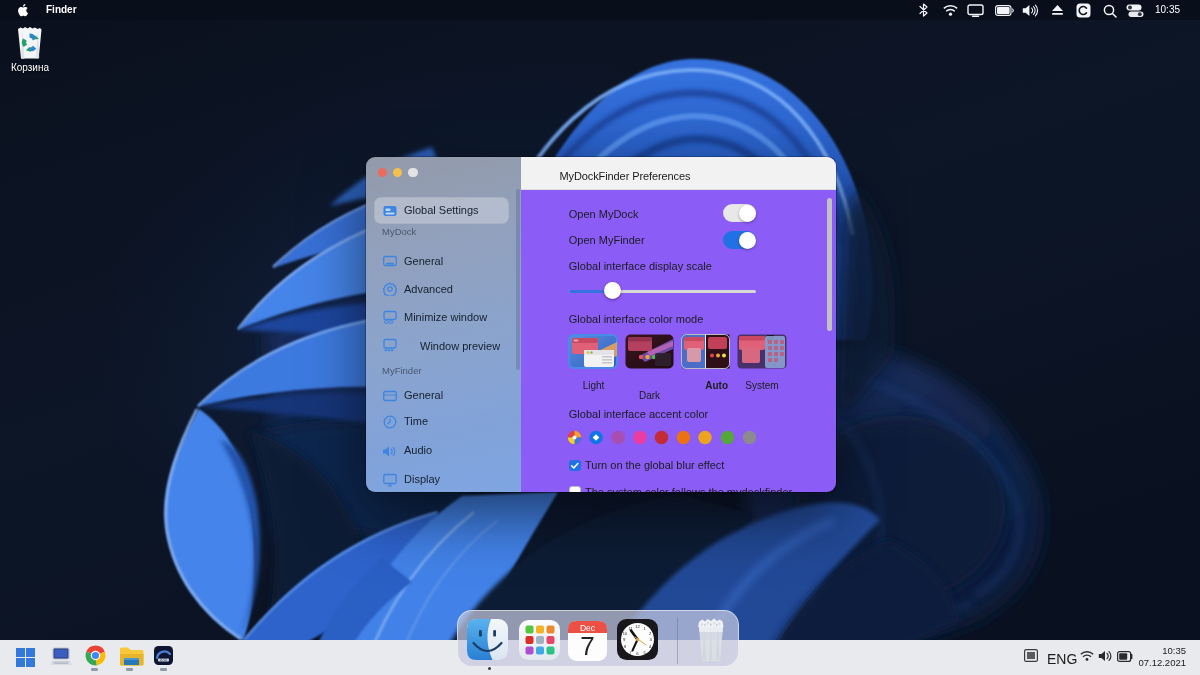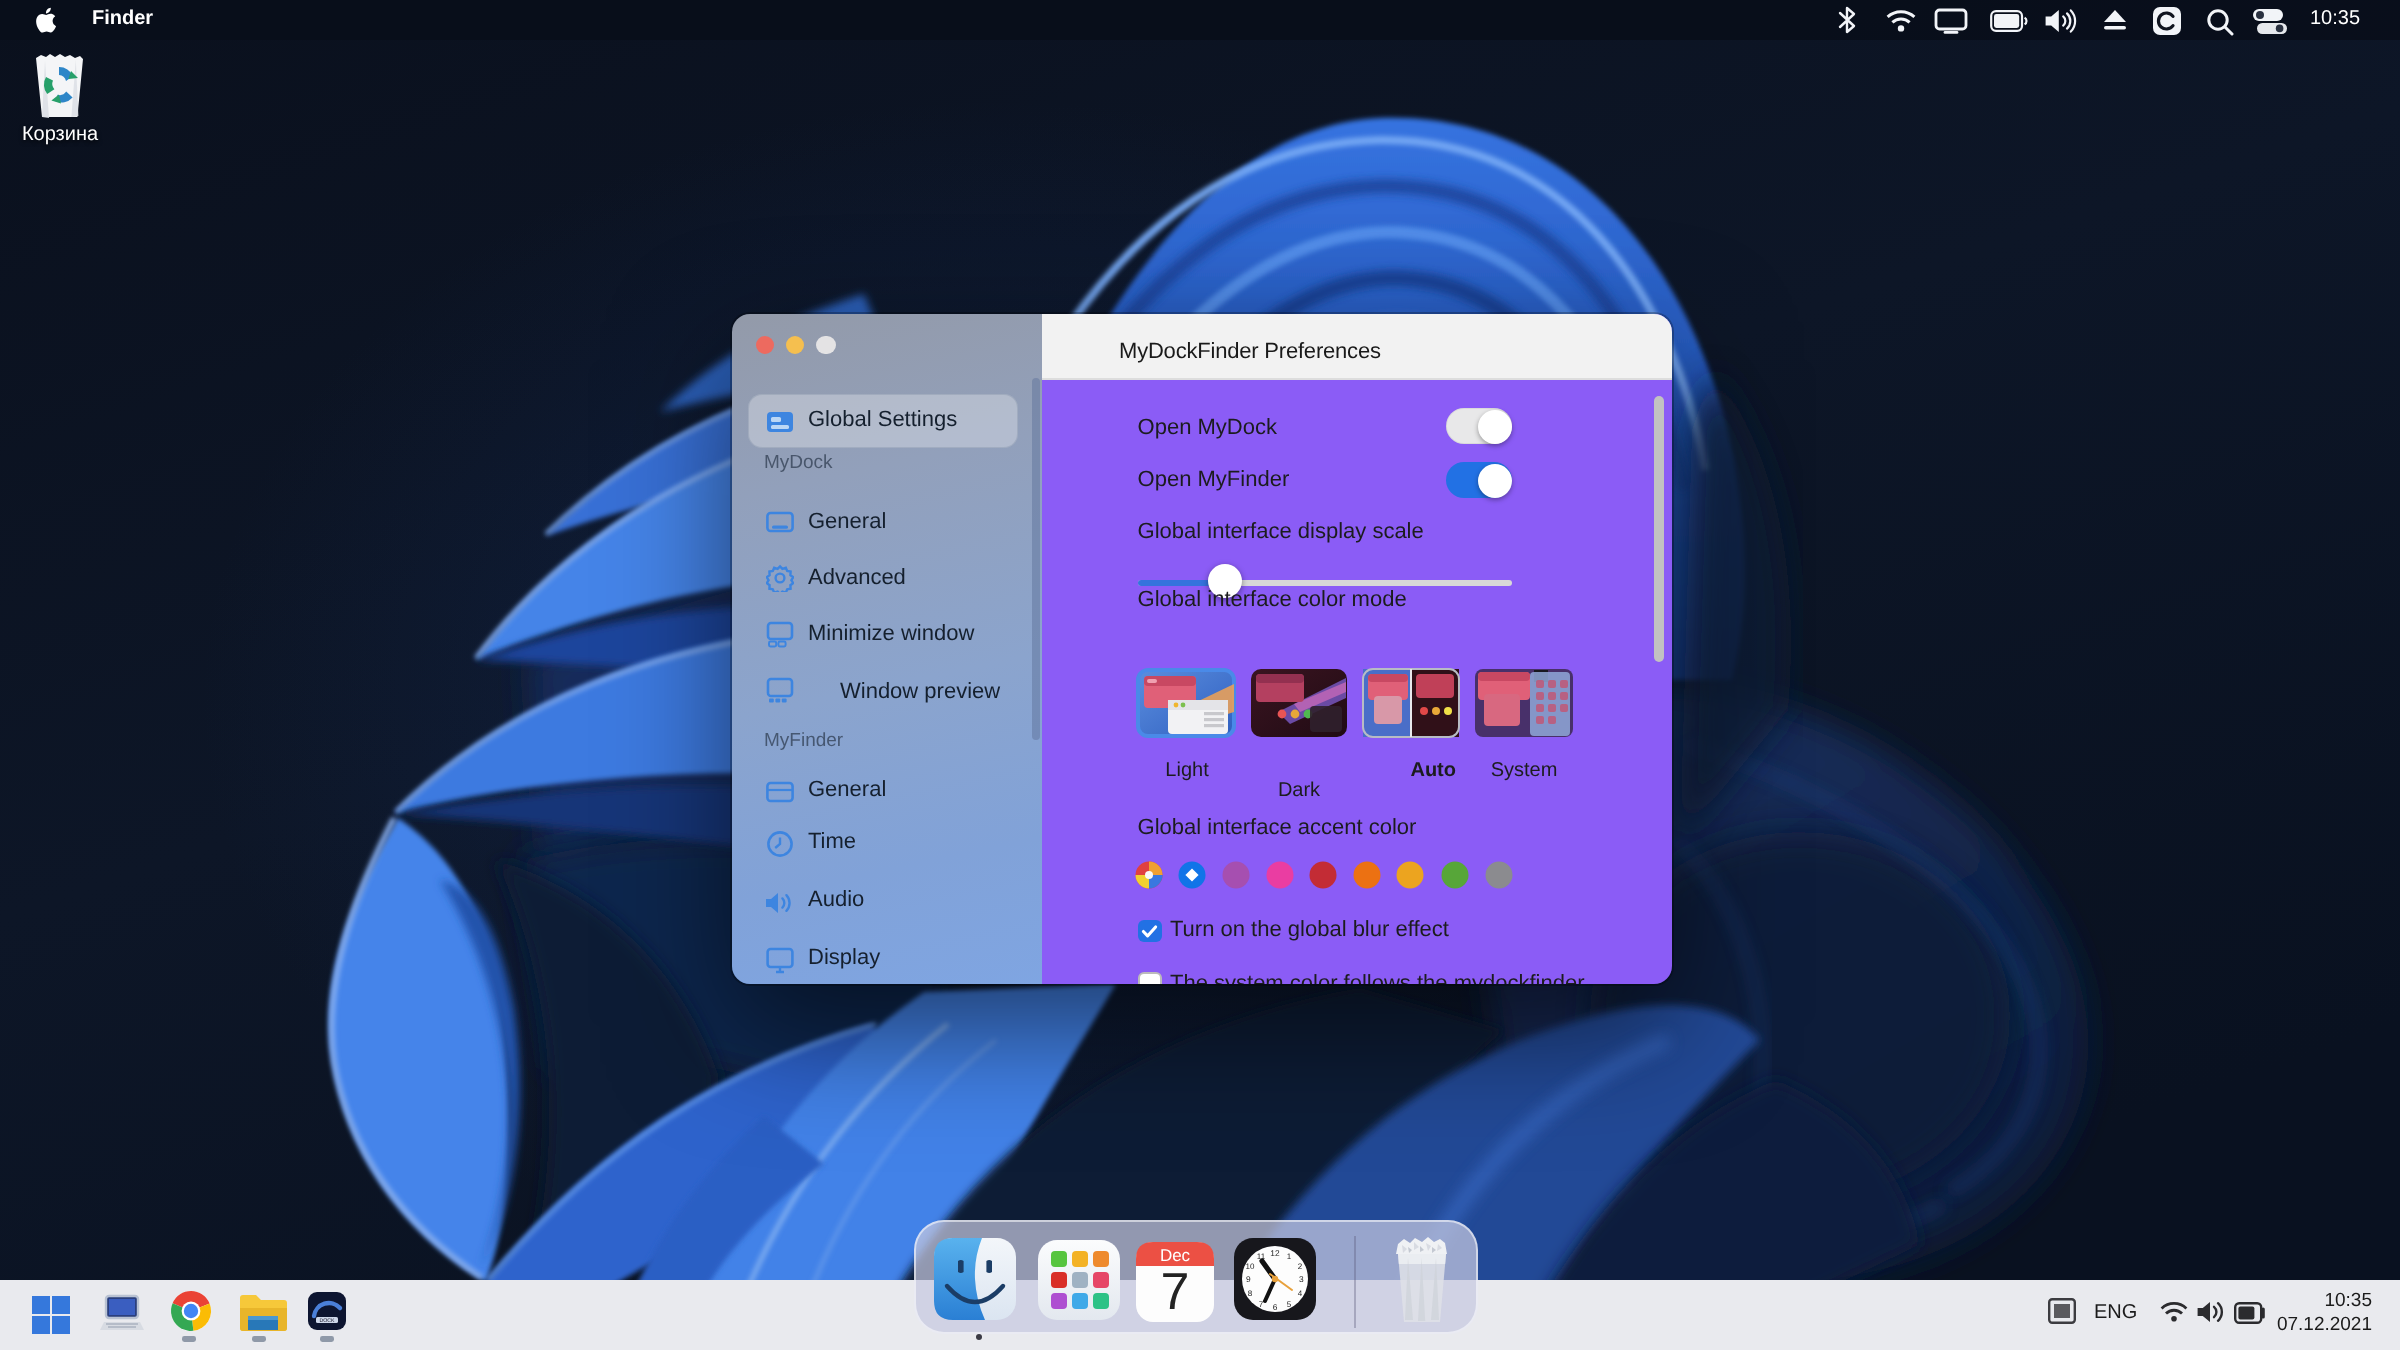--- a/index.html
+++ b/index.html
@@ -230,21 +230,21 @@
           <div class="abs" style="left:15.5px;top:0.5px;width:17px;height:17px;border-radius:50%;background:#fff;box-shadow:0 1px 2.5px rgba(0,0,0,0.35);"></div>
         </div>
         <div class="abs" style="left:47.8px;top:77.3px;">Open MyFinder</div>
         <div class="abs" style="left:202px;top:74px;width:33px;height:18px;border-radius:9px;background:#2271e4;">
           <div class="abs" style="left:15.5px;top:0.5px;width:17px;height:17px;border-radius:50%;background:#fff;box-shadow:0 1px 2.5px rgba(0,0,0,0.35);"></div>
         </div>
         <div class="abs" style="left:47.8px;top:102.7px;">Global interface display scale</div>
         <div class="abs" style="left:48px;top:132.5px;width:187px;height:3px;border-radius:1.5px;background:#d8d8d8;"></div>
         <div class="abs" style="left:48px;top:132.5px;width:43px;height:3px;border-radius:1.5px;background:#3473dd;"></div>
         <div class="abs" style="left:82.5px;top:125px;width:17px;height:17px;border-radius:50%;background:#fff;box-shadow:0 1px 3px rgba(0,0,0,0.4);"></div>
-        <div class="abs" style="left:47.8px;top:137px;">Global interface color mode</div>
+        <div class="abs" style="left:47.8px;top:156px;">Global interface color mode</div>
 
         <svg class="abs" style="left:47px;top:177px" width="50" height="35" viewBox="0 0 50 35">
           <defs>
               <linearGradient id="thL" x1="0" y1="0" x2="1" y2="1">
                 <stop offset="0" stop-color="#5b8ede"></stop>
                 <stop offset="1" stop-color="#2f5fc0"></stop>
               </linearGradient>
             </defs>
           <rect x="1" y="1" width="48" height="33" rx="5" fill="url(#thL)" stroke="#4a8ae8" stroke-width="2"></rect>
           <path d="M24 20 L49 8 L49 22 L30 28 Z" fill="#e8a05a" opacity="0.9"></path>
@@ -466,21 +466,21 @@
     <text x="9.5" y="15.2" text-anchor="middle" font-size="2.6" fill="#223" font-family="Liberation Sans, sans-serif">DOCK</text>
   </svg>
   <div class="abs" style="left:91px;top:668.3px;width:6.5px;height:2.5px;border-radius:1.2px;background:#8f99a8;"></div>
   <div class="abs" style="left:126px;top:668.3px;width:6.5px;height:2.5px;border-radius:1.2px;background:#8f99a8;"></div>
   <div class="abs" style="left:160px;top:668.3px;width:6.5px;height:2.5px;border-radius:1.2px;background:#8f99a8;"></div>
 
   <svg class="abs" style="left:1024px;top:648.5px" width="14" height="13" viewBox="0 0 14 13">
     <rect x="0.6" y="0.6" width="12.8" height="11.8" rx="1.5" fill="none" stroke="#3c3c40" stroke-width="1.2"></rect>
     <rect x="3" y="3" width="8" height="7" fill="#5a5a5e"></rect>
   </svg>
-  <div class="abs" style="left:1047px;top:651px;width:24px;text-align:left;font-size:10px;color:#1b1b1b;">ENG</div>
+  <div class="abs" style="left:1047px;top:651px;width:24px;text-align:left;font-size:14px;color:#1b1b1b;">ENG</div>
   <svg class="abs" style="left:1080px;top:650px" width="14" height="11" viewBox="0 0 14 11">
     <path d="M0.8 4.2 A9 9 0 0 1 13.2 4.2" fill="none" stroke="#2b2b2e" stroke-width="1.4"></path>
     <path d="M3 6.8 A5.6 5.6 0 0 1 11 6.8" fill="none" stroke="#2b2b2e" stroke-width="1.4"></path>
     <circle cx="7" cy="9.4" r="1.4" fill="#2b2b2e"></circle>
   </svg>
   <svg class="abs" style="left:1098px;top:650px" width="14" height="12" viewBox="0 0 14 12">
     <path d="M0.8 4 L3.4 4 L7 1 L7 11 L3.4 8 L0.8 8 Z" fill="#2b2b2e"></path>
     <path d="M9 3.4 a3.4 3.4 0 0 1 0 5.2 M11 1.6 a6 6 0 0 1 0 8.8" fill="none" stroke="#2b2b2e" stroke-width="1.2" stroke-linecap="round"></path>
   </svg>
   <svg class="abs" style="left:1117px;top:650.5px" width="16" height="11" viewBox="0 0 16 11">

